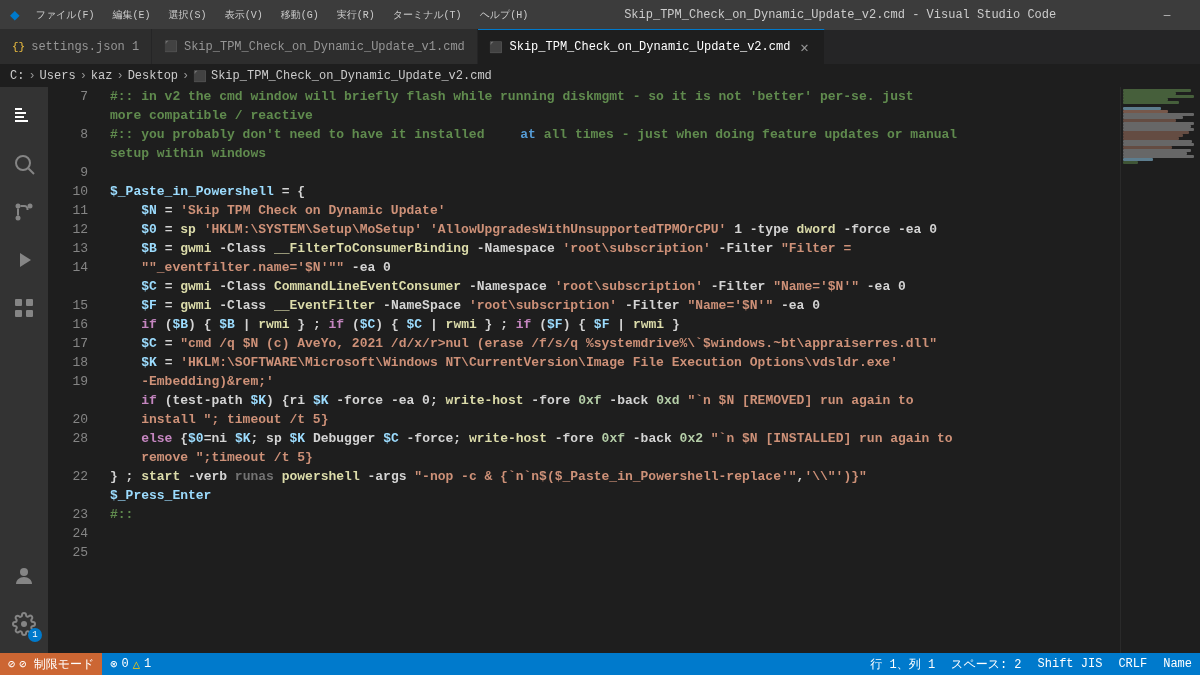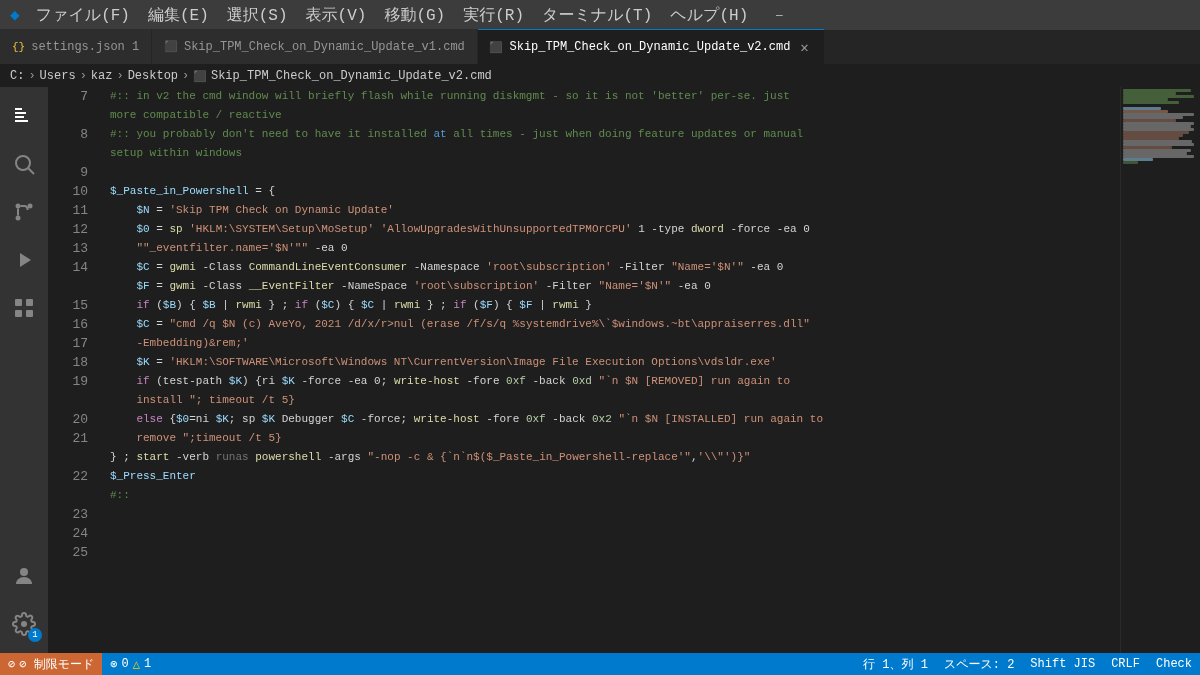--- a/index.html
+++ b/index.html
@@ -26,21 +26,21 @@
       user-select: none;
     }
     #title-bar .vscode-icon {
       color: #007acc;
       font-size: 16px;
       margin-right: 8px;
     }
     #title-bar .menu-items {
       display: flex;
       gap: 2px;
-      font-size: 16px;
+      font-size: 10px;
       color: #cccccc;
     }
     #title-bar .menu-item {
       padding: 2px 8px;
       cursor: pointer;
     }
     #title-bar .title-text {
       flex: 1;
       text-align: center;
       font-size: 12px;
@@ -198,36 +198,37 @@
       padding: 0 12px 0 20px;
       font-size: 13px;
       line-height: 19px;
       user-select: none;
       flex-shrink: 0;
       min-width: 52px;
     }
     #code-lines {
       flex: 1;
       padding-left: 10px;
-      font-size: 11px;
+      font-size: 13px;
       line-height: 19px;
       overflow: hidden;
+      font-weight: bold;
     }
     .line {
       white-space: pre;
       height: 19px;
       display: block;
     }
     
     .c-comment { color: #608b4e; }
     .c-var { color: #9cdcfe; }
     .c-string { color: #ce9178; }
     .c-keyword { color: #c586c0; }
     .c-cmd { color: #dcdcaa; }
-    .c-at { color: #569cd6; }
+    .c-at { color: #569cd6; margin-left: 28px; }
     .c-num { color: #b5cea8; }
     .c-op { color: #d4d4d4; }
     .c-green { color: #737373; }
 
     
     #minimap {
       width: 80px;
       background: #1e1e1e;
       border-left: 1px solid #2a2a2a;
       flex-shrink: 0;
@@ -291,20 +292,21 @@
   <div class="menu-items">
     <span class="menu-item">ファイル(F)</span>
     <span class="menu-item">編集(E)</span>
     <span class="menu-item">選択(S)</span>
     <span class="menu-item">表示(V)</span>
     <span class="menu-item">移動(G)</span>
     <span class="menu-item">実行(R)</span>
     <span class="menu-item">ターミナル(T)</span>
     <span class="menu-item">ヘルプ(H)</span>
   </div>
+  <div class="title-text">Skip_TPM_Check_on_Dynamic_Update_v2.cmd - Visual Studio Code</div>
   <div class="win-controls">
     <div class="win-ctrl">—</div>
   </div>
 </div>
 
 <div id="tab-bar">
   <div class="tab">
     <span class="tab-icon json-icon">{}</span>
     <span>settings.json 1</span>
   </div>
@@ -402,21 +404,21 @@
           <div>13</div>
           <div>14</div>
           <div>&nbsp;</div>
           <div>15</div>
           <div>16</div>
           <div>17</div>
           <div>18</div>
           <div>19</div>
           <div>&nbsp;</div>
           <div>20</div>
-          <div>21</div>
+          <div>28</div>
           <div>&nbsp;</div>
           <div>22</div>
           <div>&nbsp;</div>
           <div>23</div>
           <div>24</div>
           <div>25</div>
         </div>
         <div id="code-lines">
 
           <div class="line"><span class="c-comment">#:: in v2 the cmd window will briefly flash while running diskmgmt - so it is not 'better' per-se. just</span></div>
@@ -427,33 +429,34 @@
 
 
           <div class="line">&nbsp;</div>
 
           <div class="line"><span class="c-var">$_Paste_in_Powershell</span><span class="c-op"> = {</span></div>
 
           <div class="line"><span class="c-op">    </span><span class="c-var">$N</span><span class="c-op"> = </span><span class="c-string">'Skip TPM Check on Dynamic Update'</span></div>
 
           <div class="line"><span class="c-op">    </span><span class="c-var">$0</span><span class="c-op"> = </span><span class="c-cmd">sp</span><span class="c-op"> </span><span class="c-string">'HKLM:\SYSTEM\Setup\MoSetup'</span><span class="c-op"> </span><span class="c-string">'AllowUpgradesWithUnsupportedTPMOrCPU'</span><span class="c-op"> 1 -type </span><span class="c-cmd">dword</span><span class="c-op"> -force -ea 0</span></div>
 
+          <div class="line"><span class="c-op">    </span><span class="c-var">$B</span><span class="c-op"> = </span><span class="c-cmd">gwmi</span><span class="c-op"> -Class </span><span class="c-cmd">__FilterToConsumerBinding</span><span class="c-op"> -Namespace </span><span class="c-string">'root\subscription'</span><span class="c-op"> -Filter </span><span class="c-string">"Filter =</span></div>
           <div class="line"><span class="c-string">    ""_eventfilter.name='$N'""</span><span class="c-op"> -ea 0</span></div>
 
           <div class="line"><span class="c-op">    </span><span class="c-var">$C</span><span class="c-op"> = </span><span class="c-cmd">gwmi</span><span class="c-op"> -Class </span><span class="c-cmd">CommandLineEventConsumer</span><span class="c-op"> -Namespace </span><span class="c-string">'root\subscription'</span><span class="c-op"> -Filter </span><span class="c-string">"Name='$N'"</span><span class="c-op"> -ea 0</span></div>
 
           <div class="line"><span class="c-op">    </span><span class="c-var">$F</span><span class="c-op"> = </span><span class="c-cmd">gwmi</span><span class="c-op"> -Class </span><span class="c-cmd">__EventFilter</span><span class="c-op"> -NameSpace </span><span class="c-string">'root\subscription'</span><span class="c-op"> -Filter </span><span class="c-string">"Name='$N'"</span><span class="c-op"> -ea 0</span></div>
 
           <div class="line"><span class="c-op">    </span><span class="c-keyword">if</span><span class="c-op"> (</span><span class="c-var">$B</span><span class="c-op">) { </span><span class="c-var">$B</span><span class="c-op"> | </span><span class="c-cmd">rwmi</span><span class="c-op"> } ; </span><span class="c-keyword">if</span><span class="c-op"> (</span><span class="c-var">$C</span><span class="c-op">) { </span><span class="c-var">$C</span><span class="c-op"> | </span><span class="c-cmd">rwmi</span><span class="c-op"> } ; </span><span class="c-keyword">if</span><span class="c-op"> (</span><span class="c-var">$F</span><span class="c-op">) { </span><span class="c-var">$F</span><span class="c-op"> | </span><span class="c-cmd">rwmi</span><span class="c-op"> }</span></div>
 
           <div class="line"><span class="c-op">    </span><span class="c-var">$C</span><span class="c-op"> = </span><span class="c-string">"cmd /q $N (c) AveYo, 2021 /d/x/r&gt;nul (erase /f/s/q %systemdrive%\`$windows.~bt\appraiserres.dll"</span></div>
 
+          <div class="line"><span class="c-op">    </span><span class="c-var">$K</span><span class="c-op"> = </span><span class="c-string">'HKLM:\SOFTWARE\Microsoft\Windows NT\CurrentVersion\Image File Execution Options\vdsldr.exe'</span></div>
+
           <div class="line"><span class="c-string">    -Embedding)&amp;rem;'</span></div>
-
-          <div class="line"><span class="c-op">    </span><span class="c-var">$K</span><span class="c-op"> = </span><span class="c-string">'HKLM:\SOFTWARE\Microsoft\Windows NT\CurrentVersion\Image File Execution Options\vdsldr.exe'</span></div>
 
           <div class="line"><span class="c-op">    </span><span class="c-keyword">if</span><span class="c-op"> (test-path </span><span class="c-var">$K</span><span class="c-op">) {ri </span><span class="c-var">$K</span><span class="c-op"> -force -ea 0; </span><span class="c-cmd">write-host</span><span class="c-op"> -fore </span><span class="c-num">0xf</span><span class="c-op"> -back </span><span class="c-num">0xd</span><span class="c-op"> </span><span class="c-string">"`n $N [REMOVED] run again to</span></div>
           <div class="line"><span class="c-string">    install "; timeout /t 5}</span></div>
 
           <div class="line"><span class="c-op">    </span><span class="c-keyword">else</span><span class="c-op"> {</span><span class="c-var">$0</span><span class="c-op">=ni </span><span class="c-var">$K</span><span class="c-op">; sp </span><span class="c-var">$K</span><span class="c-op"> Debugger </span><span class="c-var">$C</span><span class="c-op"> -force; </span><span class="c-cmd">write-host</span><span class="c-op"> -fore </span><span class="c-num">0xf</span><span class="c-op"> -back </span><span class="c-num">0x2</span><span class="c-op"> </span><span class="c-string">"`n $N [INSTALLED] run again to</span></div>
           <div class="line"><span class="c-string">    remove ";timeout /t 5}</span></div>
 
           <div class="line"><span class="c-op">} ; </span><span class="c-cmd">start</span><span class="c-op"> -verb </span><span class="c-green">runas</span><span class="c-op"> </span><span class="c-cmd">powershell</span><span class="c-op"> -args </span><span class="c-string">"-nop -c &amp; {`n`n$($_Paste_in_Powershell-replace'"</span><span class="c-op">,</span><span class="c-string">'\\"')}"</span></div>
 
           <div class="line"><span class="c-var">$_Press_Enter</span></div>
@@ -515,16 +518,16 @@
     <div class="status-item">
       <span>スペース: 2</span>
     </div>
     <div class="status-item">
       <span>Shift JIS</span>
     </div>
     <div class="status-item">
       <span>CRLF</span>
     </div>
     <div class="status-item">
-      <span>Check</span>
+      <span>Name</span>
     </div>
   </div>
 </div>
 
 </body></html>

